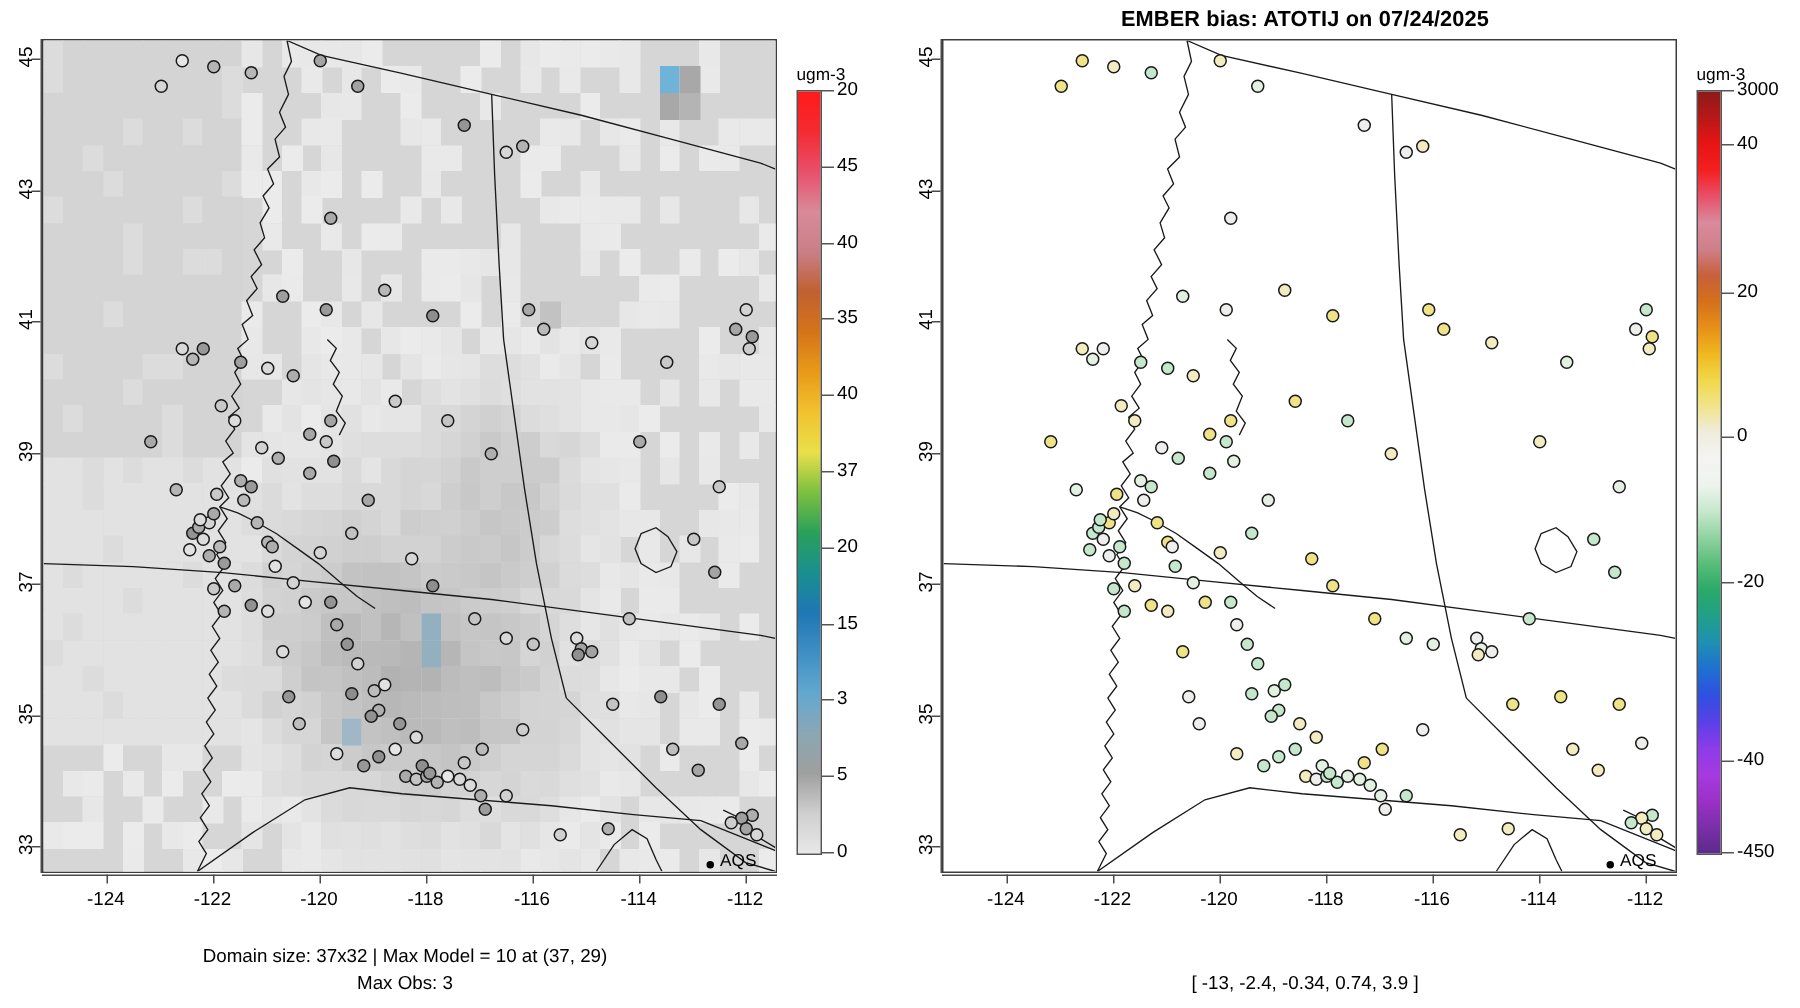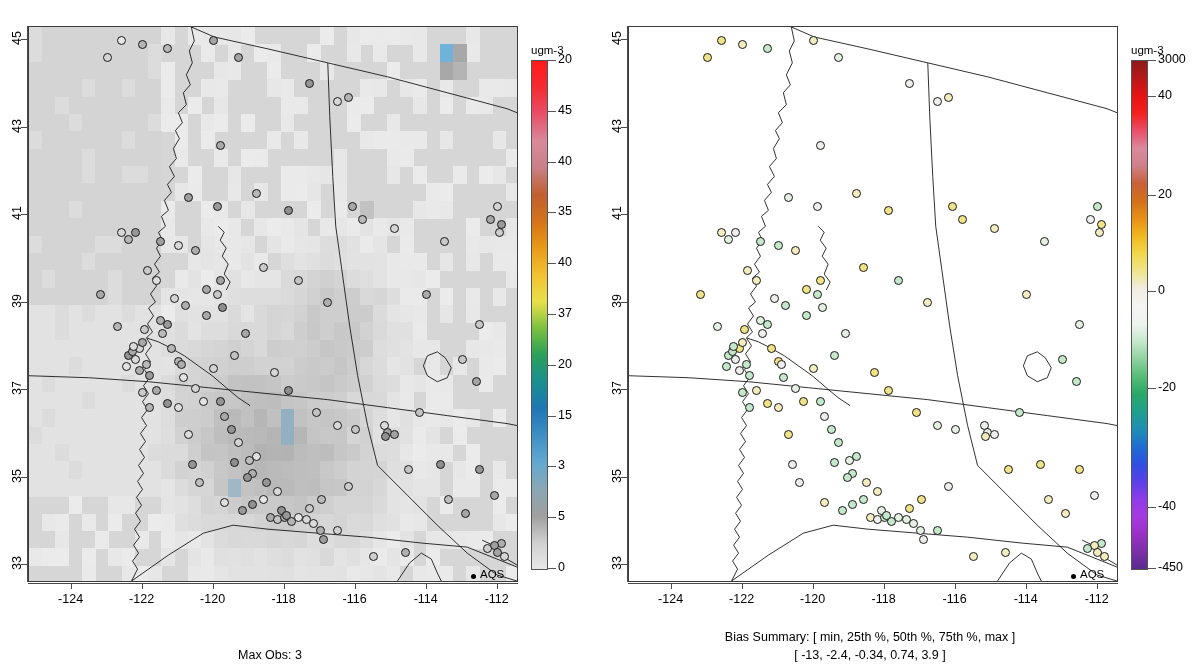--- a/index.html
+++ b/index.html
@@ -1140,24 +1140,26 @@
         <div class="cbtick" style="left:548px;top:415.6px;"></div>
         <div class="cbtlab" style="left:558px;top:407.6px;">15</div>
         <div class="cbtick" style="left:548px;top:466.4px;"></div>
         <div class="cbtlab" style="left:558px;top:458.4px;">3</div>
         <div class="cbtick" style="left:548px;top:517.2px;"></div>
         <div class="cbtlab" style="left:558px;top:509.20000000000005px;">5</div>
         <div class="cbtick" style="left:548px;top:568px;"></div>
         <div class="cbtlab" style="left:558px;top:560px;">0</div>
       </div>
 
+    <div class="caption cap1">Domain size: 37x32 | Max Model = 10 at (37, 29)</div>
     <div class="caption cap2">Max Obs: 3</div>
   </div>
 
   <div class="panel right">
+    <div class="ptitle">EMBER bias: ATOTIJ on 07/24/2025</div>
 
     <div class="plotbox" id="rbox">
       <svg class="svgwrap" viewBox="0 0 490 556" preserveAspectRatio="none">
         <g fill="none" stroke="#1a1a1a" stroke-width="0.9">
           <path d="M163,0 L166,14 L161,24 L164,36 L158,48 L162,58 L155,66 L158,78 L150,86 L154,96
                    L147,104 L151,112 L145,122 L148,132 L141,140 L146,150 L139,158 L143,166
                    L136,174 L140,184 L133,190 L137,200 L130,206 L134,214 L128,222 L132,230
                    L126,238 L131,246 L124,252 L128,260 L122,268 L127,276 L120,282 L125,290
                    L119,298 L124,306 L118,312 L123,320 L117,328 L122,336 L116,344 L121,352
                    L115,360 L120,368 L114,376 L119,384 L113,392 L118,400 L112,408 L117,416
@@ -1357,16 +1359,15 @@
         <div class="cbtick" style="left:548px;top:291.14px;"></div>
         <div class="cbtlab" style="left:558px;top:283.14px;">0</div>
         <div class="cbtick" style="left:548px;top:387.65999999999997px;"></div>
         <div class="cbtlab" style="left:558px;top:379.65999999999997px;">-20</div>
         <div class="cbtick" style="left:548px;top:507.04px;"></div>
         <div class="cbtlab" style="left:558px;top:499.04px;">-40</div>
         <div class="cbtick" style="left:548px;top:568px;"></div>
         <div class="cbtlab" style="left:558px;top:560px;">-450</div>
       </div>
 
-    <div class="caption cap1">Bias Summary: [ min, 25th %, 50th %, 75th %, max ]</div>
     <div class="caption cap2">[ -13,  -2.4,  -0.34,  0.74,  3.9 ]</div>
   </div>
 </div>
 
 </body></html>

